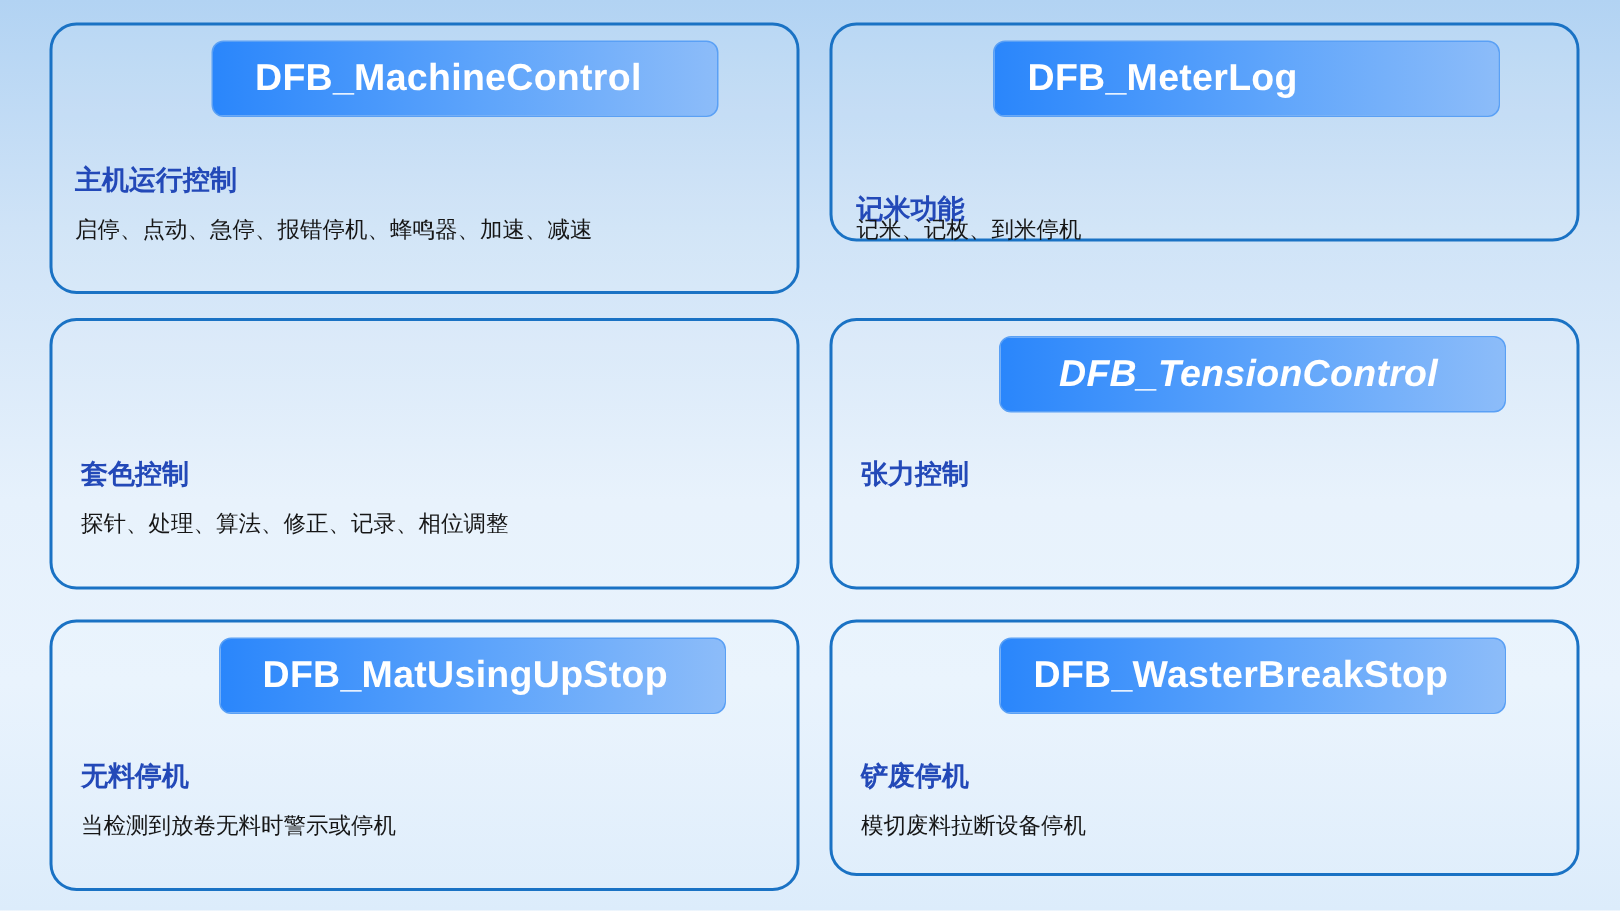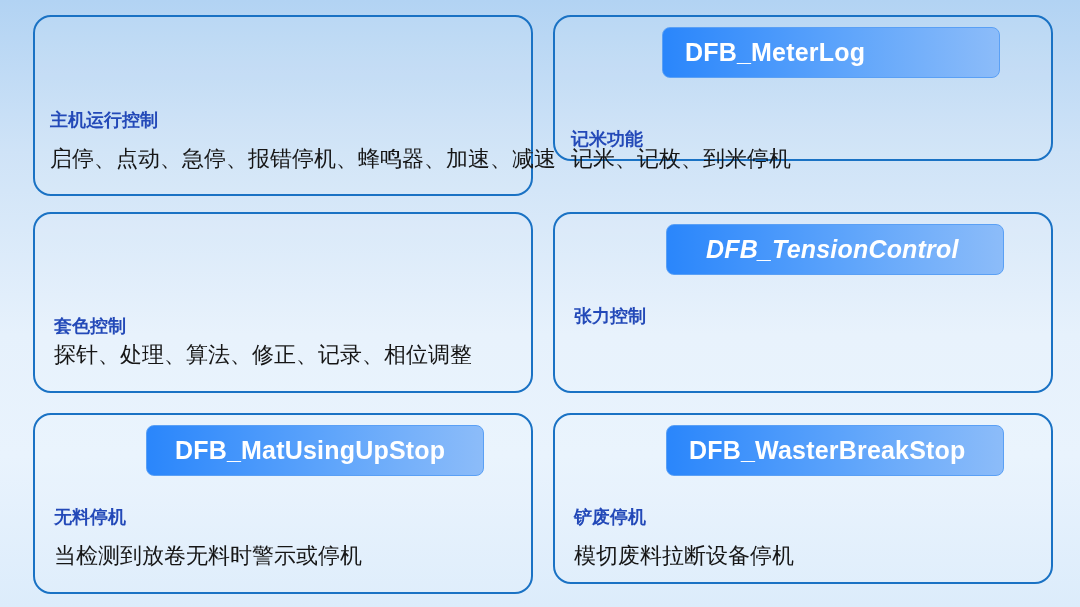--- a/index.html
+++ b/index.html
@@ -47,43 +47,44 @@
       top: 89px;
       font-size: 18px;
       font-weight: bold;
       color: #2349b8;
       white-space: nowrap;
     }
     .desc {
       position: absolute;
       left: 17px;
       top: 124px;
-      font-size: 22px;
+      font-size: 15px;
       color: #161616;
       white-space: nowrap;
     }
   </style>
 </head>
 <body>
 
 <div>
 
   <div class="card" style="left:33px; top:15px; height:181px;">
+    <div class="pill" style="left:106px; top:10px;">DFB_MachineControl</div>
     <div class="heading" style="left:15px; top:91px;">主机运行控制</div>
     <div class="desc" style="left:15px; top:127px;">启停、点动、急停、报错停机、蜂鸣器、加速、减速</div>
   </div>
 
   <div class="card" style="left:553px; top:15px; height:146px;">
     <div class="pill" style="left:107px; top:10px; padding-left:22px;">DFB_MeterLog</div>
     <div class="heading" style="left:16px; top:91px;margin-top:19px;">记米功能</div>
     <div class="desc" style="left:16px; top:127px;">记米、记枚、到米停机</div>
   </div>
 
   <div class="card" style="left:33px; top:212px; height:181px;">
-    <div class="heading" style="left:19px; top:90px;margin-top:10px;">套色控制</div>
+    <div class="heading" style="left:19px; top:90px;">套色控制</div>
     <div class="desc" style="left:19px; top:126px;">探针、处理、算法、修正、记录、相位调整</div>
   </div>
 
   <div class="card" style="left:553px; top:212px; height:181px;">
     <div class="pill" style="left:111px; top:10px; padding-left:39px;font-style:italic;">DFB_TensionControl</div>
     <div class="heading" style="left:19px; top:90px;">张力控制</div>
   </div>
 
   <div class="card" style="left:33px; top:413px; height:181px;">
     <div class="pill" style="left:111px; top:10px;">DFB_MatUsingUpStop</div>

